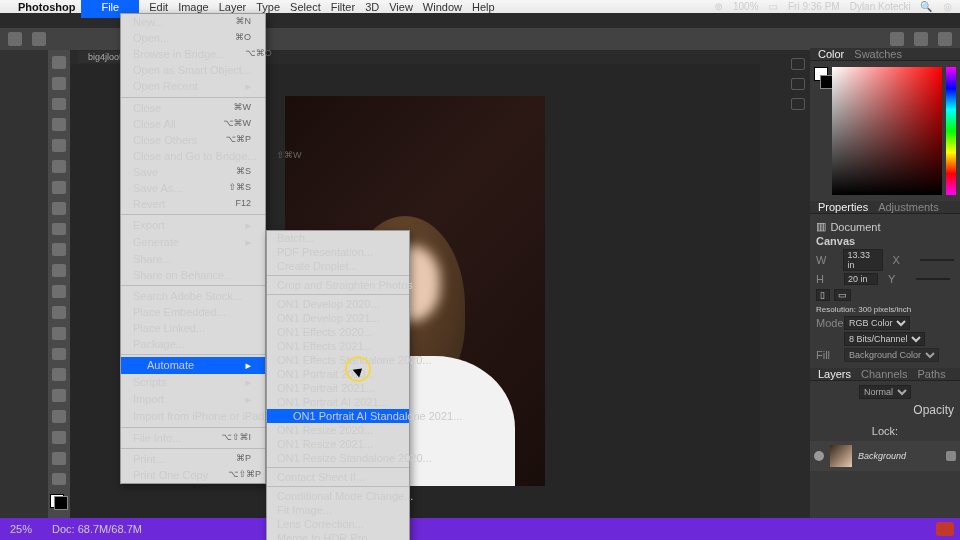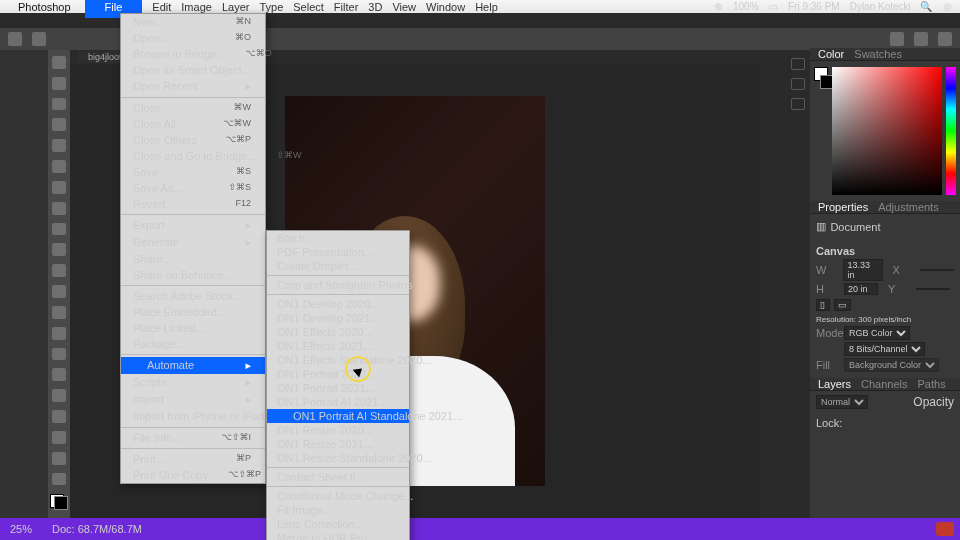--- a/index.html
+++ b/index.html
@@ -1,21 +1,21 @@
 <!DOCTYPE html>
 <html><head>
 <meta charset="utf-8">
 <style>
 * { margin:0; padding:0; box-sizing:border-box; font-family:-apple-system,"Helvetica Neue",Arial,sans-serif; font-size:11px; color:#ccc; user-select:none; }
 body { background:#2a2a2a; width:960px; height:540px; overflow:hidden; position:relative; }
 
 
 .mac-bar { position:absolute; top:0; left:0; right:0; height:13px; background:linear-gradient(#f6f6f6,#e8e8e8); display:flex; align-items:center; padding:0 8px; color:#333; font-size:10px; }
 .mac-bar .apple { margin-right:10px; font-size:11px; color:#333; }
-.mac-bar .app { font-weight:400; margin-right:14px; color:#111; }
+.mac-bar .app { font-weight:700; margin-right:6px; color:#111; }
 .mac-bar .m { margin-right:10px; color:#333; }
 .mac-bar .m.hl { background:#0a64ff; color:#fff; padding:0 20px; height:23px; display:inline-flex; align-items:center; }
 .mac-bar .right { margin-left:auto; display:flex; align-items:center; gap:10px; color:#333; }
 .mac-bar .right span { font-size:10px; }
 
 
 .titlebar { position:absolute; top:30px; left:0; right:0; height:15px; background:#3a3a3a; display:flex; align-items:flex-start; }
 .traffic { display:flex; gap:5px; margin-left:8px; }
 .dot { width:8px; height:8px; border-radius:50%; }
 .red{background:#ff5f57}.yellow{background:#febc2e}.green{background:#28c840}
@@ -60,21 +60,21 @@
 .swatch-fg { position:absolute; top:6px; left:4px; width:14px; height:14px; background:#fff; border:1px solid #000; }
 .swatch-bg { position:absolute; top:14px; left:10px; width:14px; height:14px; background:#000; border:1px solid #888; }
 
 .props { padding:4px 6px; font-size:9px; color:#aaa; background:#383838; }
 .props .row{ display:flex; align-items:center; gap:4px; margin:2px 0; }
 .props .fld{ background:#2a2a2a; border:1px solid #222; padding:0 3px; font-size:9px; min-width:34px; }
 .props .lab{ color:#888; width:24px; }
 .props select{ background:#2a2a2a; border:1px solid #222; color:#ccc; font-size:9px; }
 
 .layers { flex:1; display:flex; flex-direction:column; }
-.layer-ctrl { padding:4px 6px; display:flex; gap:4px; align-items:center; }
+.layer-ctrl { padding:4px 6px; display:flex; gap:4px; align-items:center;flex-direction:column; }
 .layer-ctrl select{ background:#2a2a2a;border:1px solid #222;color:#aaa;font-size:9px; }
 .layer-row { display:flex; align-items:center; padding:4px; background:#3f3f3f; gap:6px; }
 .layer-row .eye{ width:10px;height:10px;background:#999;border-radius:50%; }
 .layer-row .thumb{ width:22px;height:22px;background:linear-gradient(135deg,#3a2818,#e8c8b0); }
 .layer-row .lname{ font-size:9px; font-style:italic; color:#ddd; }
 .layer-row .lock{ margin-left:auto;width:10px;height:10px;background:#888;border-radius:2px; }
 
 
 .status { position:absolute; bottom:0; left:0; right:0; height:22px; background:#6d28d9; display:flex; align-items:center; padding:0 10px; font-size:9px; gap:20px; color:#aaa; }
 .status .br{ position:absolute; right:6px; bottom:4px; width:18px;height:14px; background:#c0392b; border-radius:3px; }
@@ -192,21 +192,21 @@
 
   <div class="panel-hdr">
     <span class="active">Properties</span>
     <span>Adjustments</span>
   </div>
   <div class="props">
     <div class="row">
         <span>▥</span>
         <span>Document</span>
       </div>
-    <div class="row" style="margin-top:12px">
+    <div class="row" style="margin-top:2px">
         <b>Canvas</b>
       </div>
     <div class="row">
         <span class="lab">W</span>
         <span class="fld">13.33 in</span>
         <span class="lab" style="margin-left:6px">X</span>
         <span class="fld"></span>
       </div>
     <div class="row">
         <span class="lab">H</span>
@@ -239,20 +239,26 @@
     <span>Paths</span>
   </div>
   <div class="layers">
     <div class="layer-ctrl">
       <select><option>Normal</option></select>
       <span style="margin-left:auto;font-size:12px">Opacity</span>
     </div>
     <div class="layer-ctrl">
         <span>Lock:</span>
       </div>
+    <div class="layer-row">
+      <div class="eye"></div>
+      <div class="thumb"></div>
+      <div class="lname">Background</div>
+      <div class="lock"></div>
+    </div>
   </div>
 </div>
 
 <div class="status">
   <span>25%</span>
   <span>Doc: 68.7M/68.7M</span>
   <div class="br"></div>
 </div>
 
 <div class="menu filemenu" id="filemenu">

